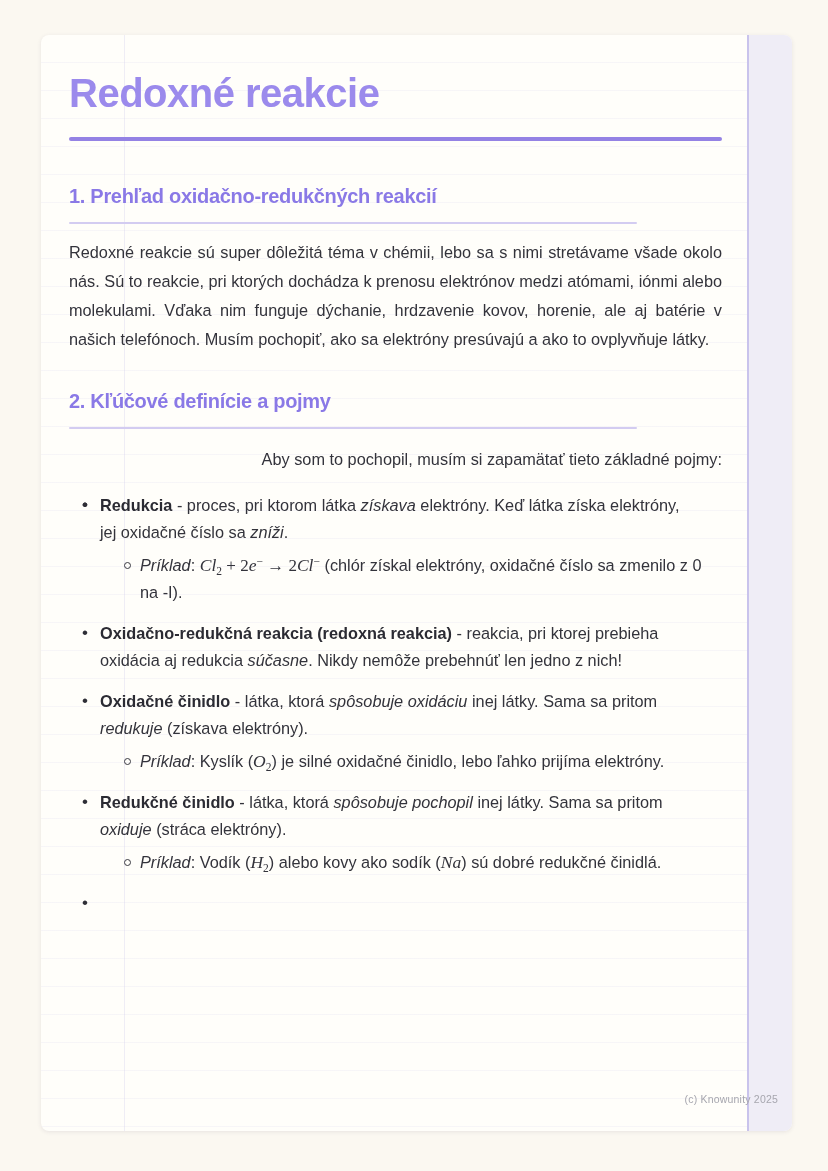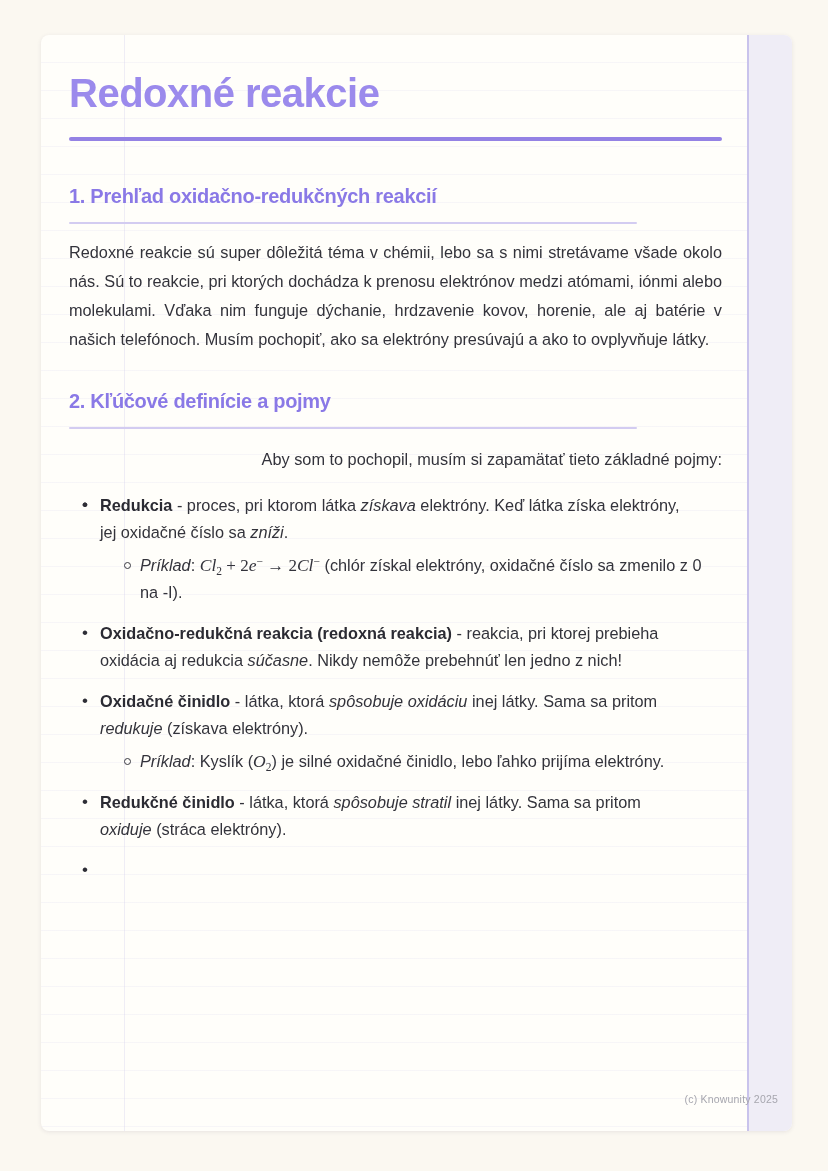--- a/index.html
+++ b/index.html
@@ -122,21 +122,25 @@
     <span class="dot">•</span>
     <span class="li-main"><span class="seg-b">Oxidačné činidlo</span><span class=""> - látka, ktorá </span><span class="seg-i">spôsobuje oxidáciu</span><span class=""> inej látky. Sama sa pritom </span><span class="seg-i">redukuje</span><span class=""> (získava elektróny).</span></span>
     <div class="sub-item">
       <span class="circle"></span>
       <span class="sub-text"><span class="seg-i">Príklad</span><span class="">: Kyslík (</span><span class="seg-m">O</span><sub class="m-reg">2</sub><span class="">) je silné oxidačné činidlo, lebo ľahko prijíma elektróny.</span></span>
     </div>
   </li>
 
   <li>
     <span class="dot">•</span>
-    <span class="li-main"><span class="seg-b">Redukčné činidlo</span><span class=""> - látka, ktorá </span><span class="seg-i">spôsobuje stratil</span><span class=""> inej látky. Sama sa pritom </span><span class="seg-i">oxiduje</span><span class=""> (stráca elektróny).</span></span>
+    <span class="li-main"><span class="seg-b">Redukčné činidlo</span><span class=""> - látka, ktorá </span><span class="seg-i">spôsobuje pochopil</span><span class=""> inej látky. Sama sa pritom </span><span class="seg-i">oxiduje</span><span class=""> (stráca elektróny).</span></span>
+    <div class="sub-item">
+      <span class="circle"></span>
+      <span class="sub-text"><span class="seg-i">Príklad</span><span class="">: Vodík (</span><span class="seg-m">H</span><sub class="m-reg">2</sub><span class="">) alebo kovy ako sodík (</span><span class="seg-m">Na</span><span class="">) sú dobré redukčné činidlá.</span></span>
+    </div>
   </li>
 
   <li>
     <span class="dot">•</span>
 
   </li>
 </ul>
   </div>
 
   <div class="copyright">(c) Knowunity 2025</div>

